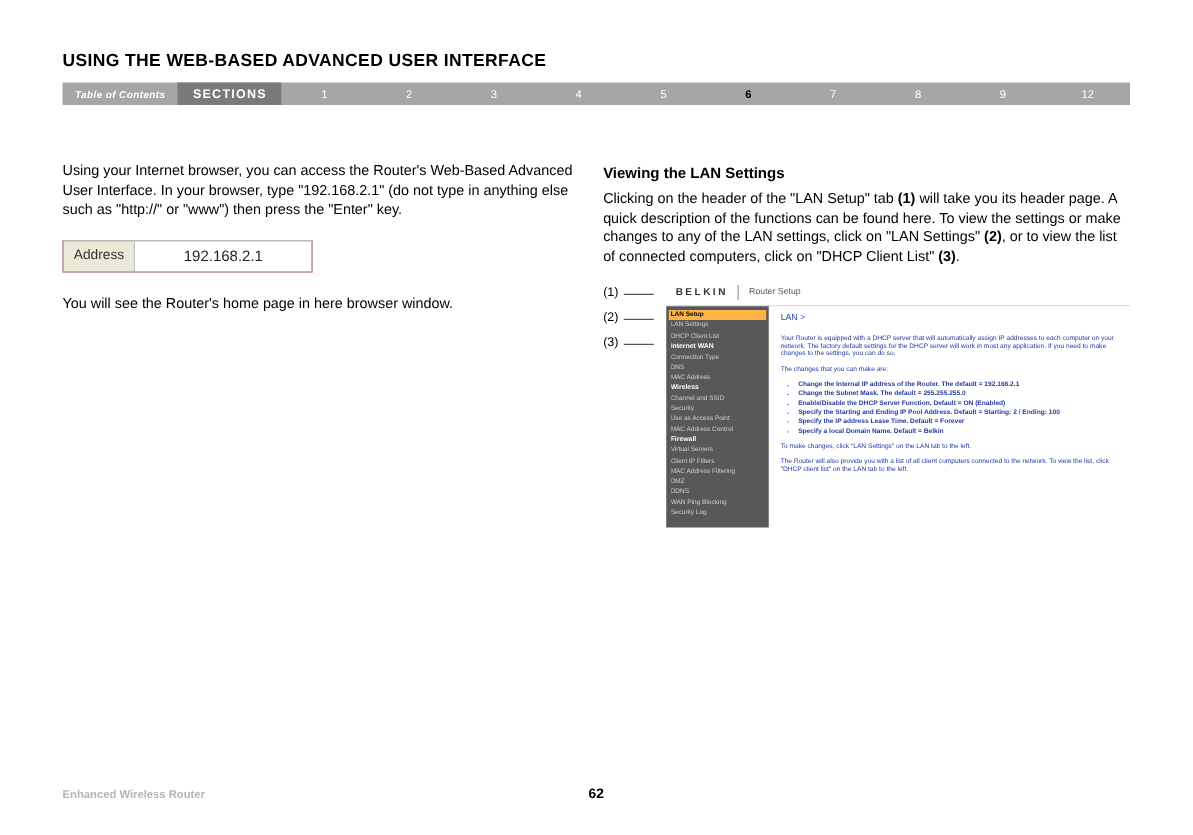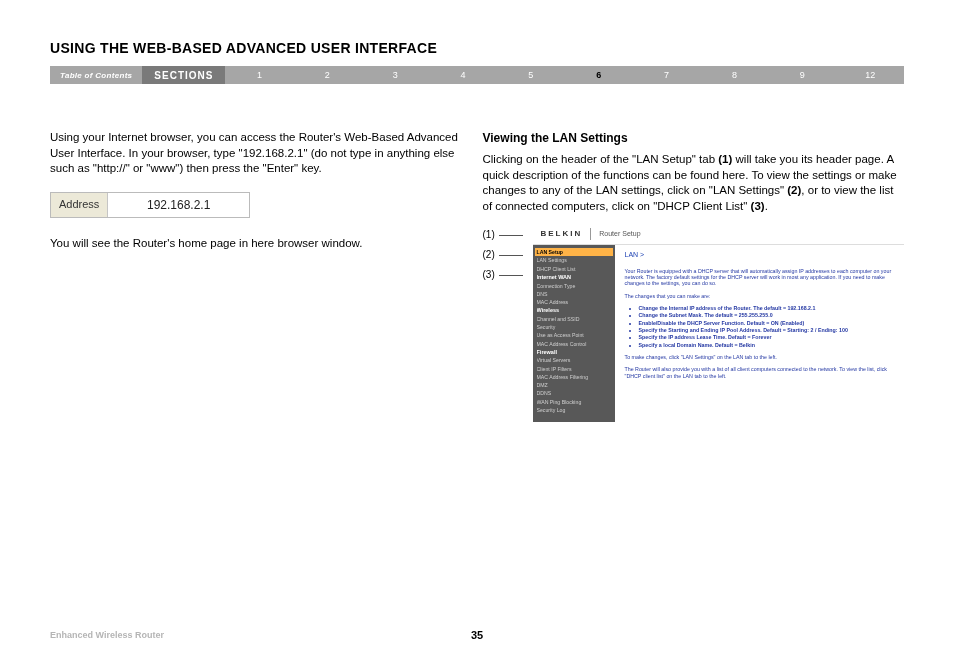--- a/index.html
+++ b/index.html
@@ -239,14 +239,14 @@
           </div>
         </div>
       </div>
 
     </div>
   </div>
 </div>
 
 <div class="footer">
   <span class="ftitle">Enhanced Wireless Router</span>
-  <span class="pg">35</span>
+  <span class="pg">62</span>
 </div>
 
 </body></html>

